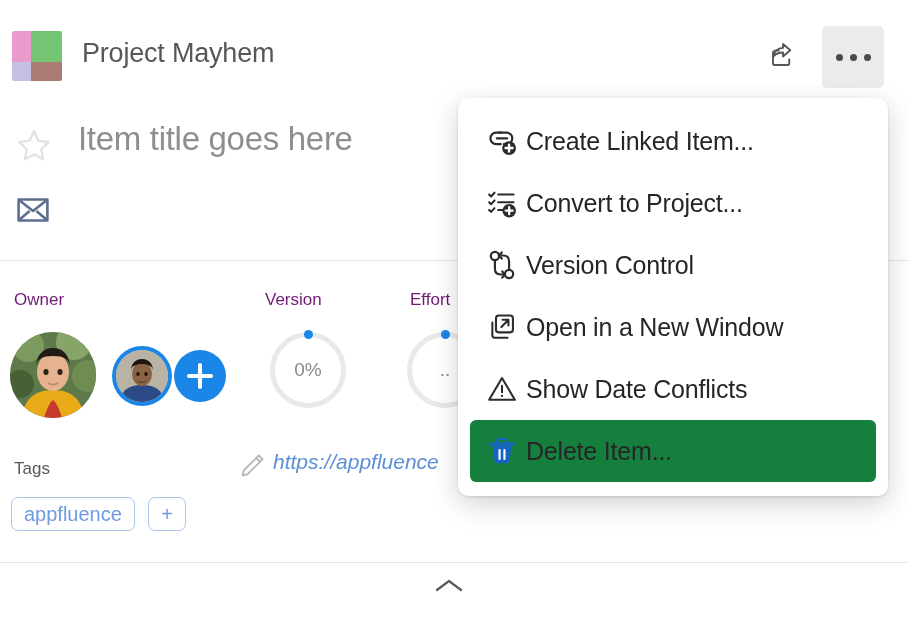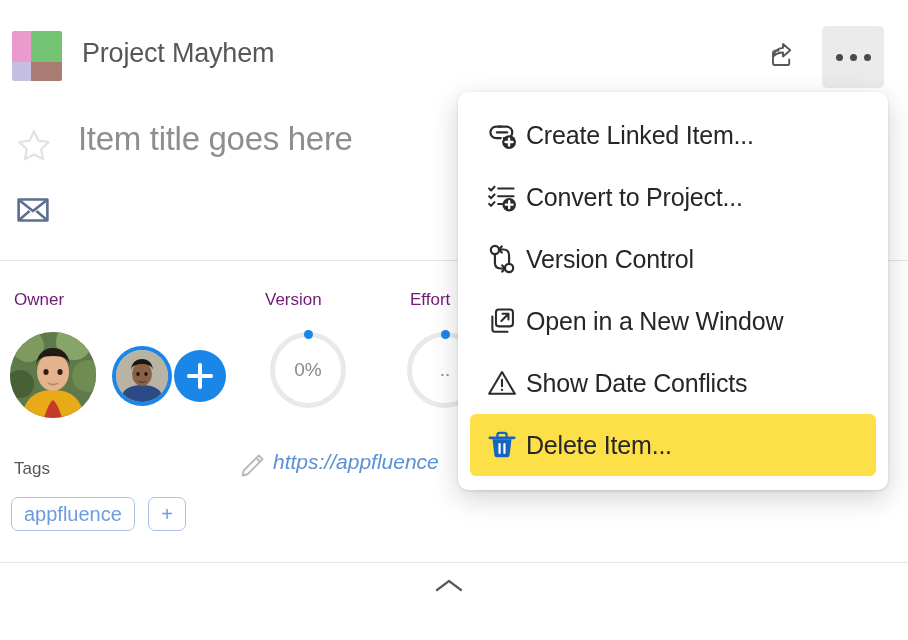--- a/index.html
+++ b/index.html
@@ -194,40 +194,40 @@
 
   .collapse-chevron {
     position: absolute;
     left: 432px; top: 574px;
     cursor: pointer;
   }
 
   
   .context-menu {
     position: absolute;
-    left: 458px; top: 92px;
+    left: 458px; top: 98px;
     width: 430px;
     padding: 12px 0 14px 0;
     background: #ffffff;
     border-radius: 10px;
     box-shadow: 0 1px 3px rgba(0,0,0,0.12), 0 8px 28px rgba(0,0,0,0.18);
     box-sizing: border-box;
     z-index: 50;
   }
   .menu-item {
     position: relative;
     height: 62px;
     margin: 0 12px;
     display: flex;
     align-items: center;
     border-radius: 6px;
     cursor: pointer;
     box-sizing: border-box;
   }
-  .menu-item.highlighted { background: #fde047; }
+  .menu-item.highlighted { background: #15803d; }
   .menu-icon {
     width: 48px;
     min-width: 48px;
     display: flex;
     align-items: center;
     justify-content: center;
     margin-left: 8px;
   }
   .menu-label {
     font-size: 25px;

